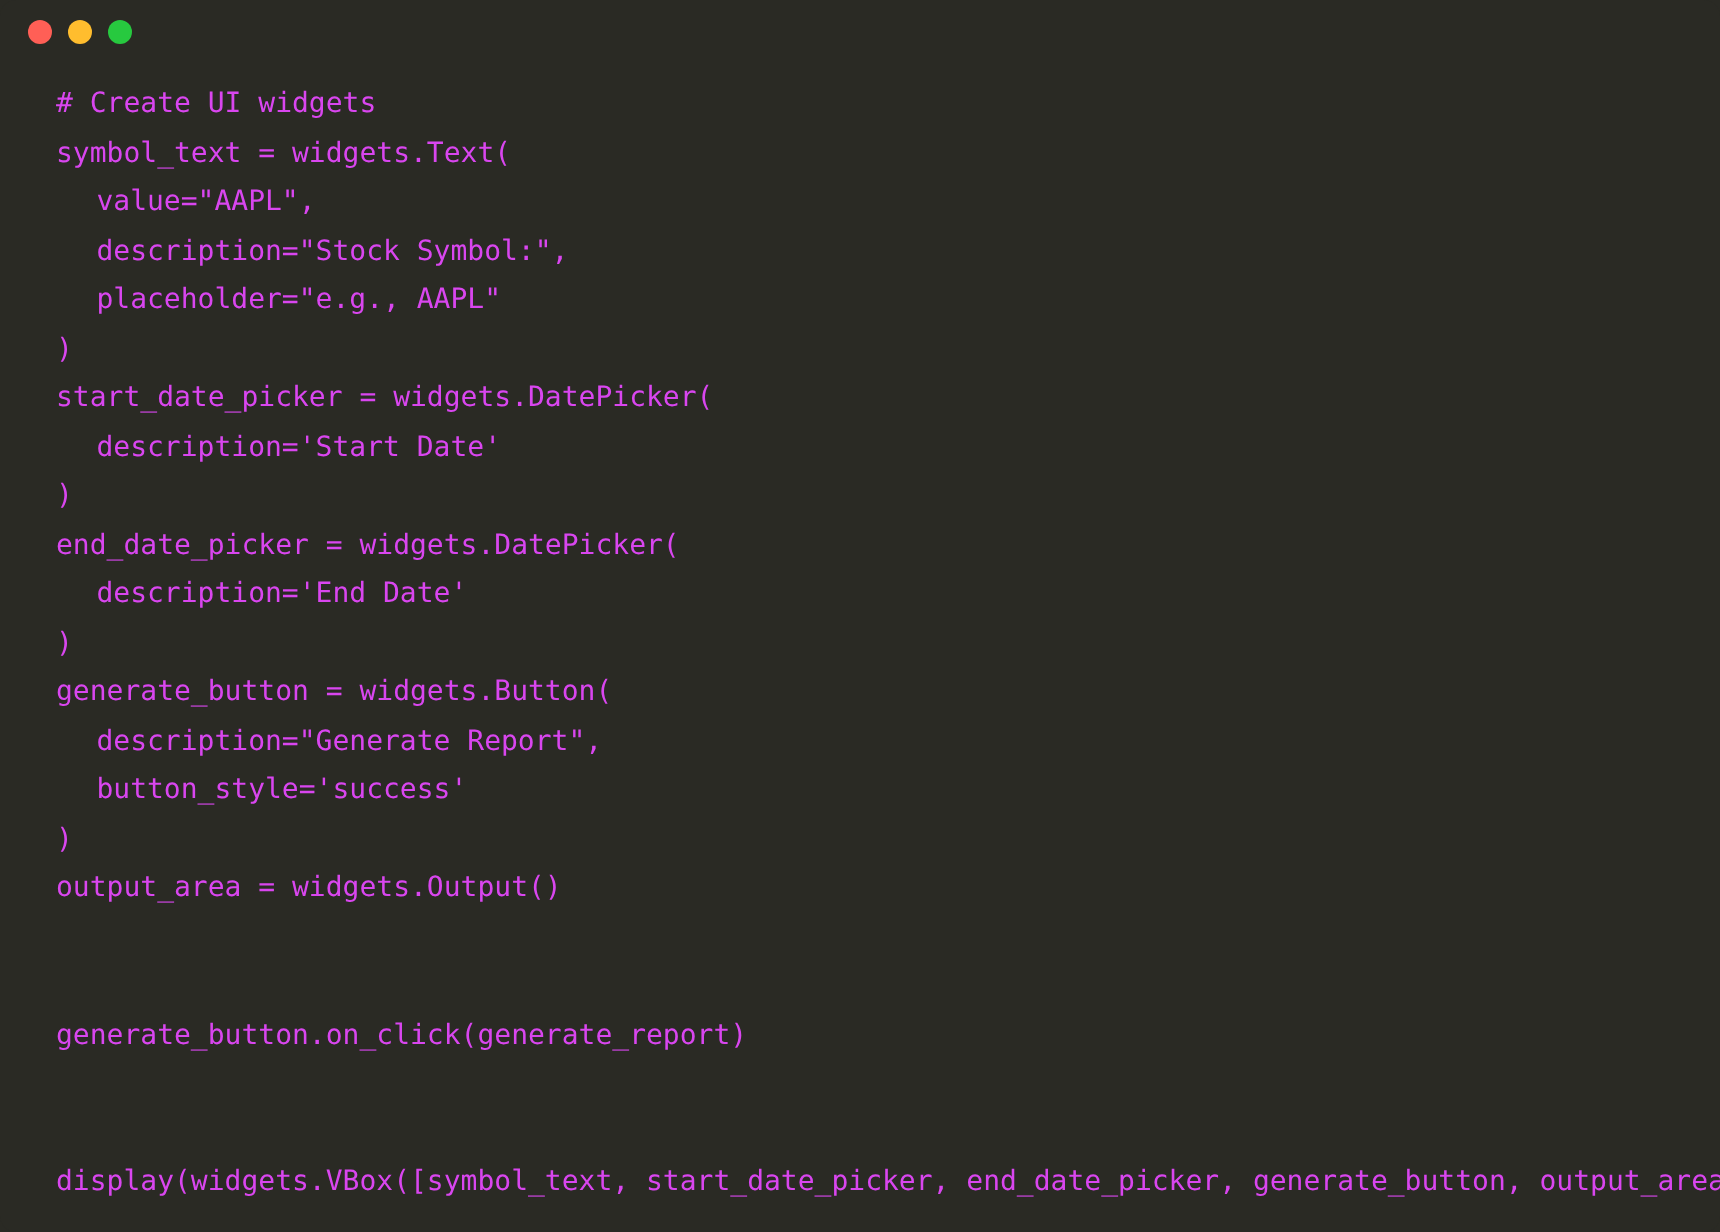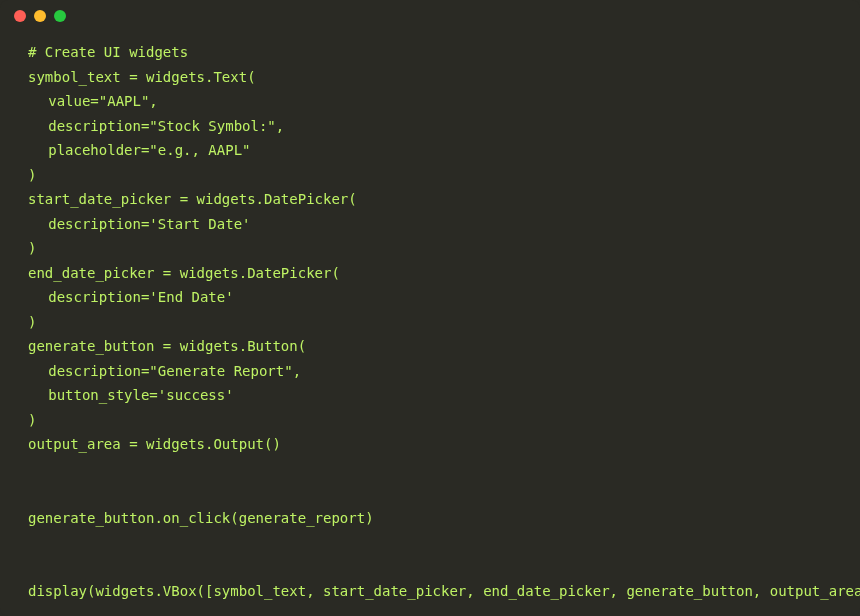--- a/index.html
+++ b/index.html
@@ -35,21 +35,21 @@
     }
     .traffic-light.close { background: #ff5f56; }
     .traffic-light.minimize { background: #ffbd2e; }
     .traffic-light.zoom { background: #27c93f; }
     .code-area {
       flex: 1;
       padding: 8px 16px 20px 28px;
       line-height: 1.75;
       white-space: pre;
       overflow: auto;
-      color: #bef264;
+      color: #d946ef;
       font-weight: 400;
     }
     .code-line {
       display: block;
       min-height: 1.75em;
     }
     .indent-1 { padding-left: 2.4ch; }
   </style>
 </head>
 <body>

